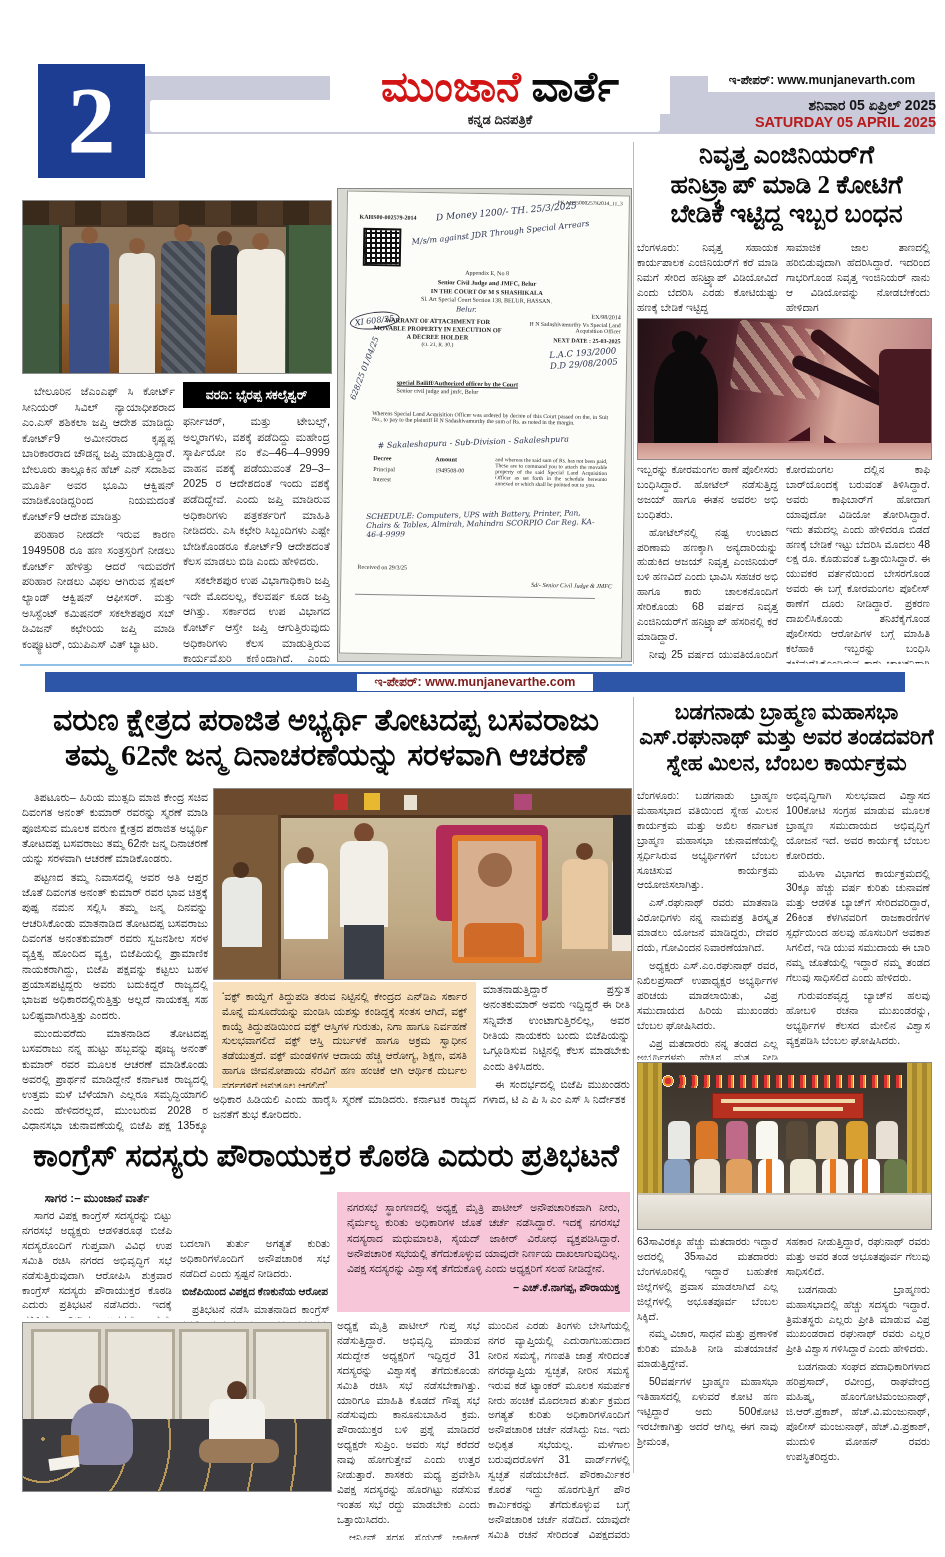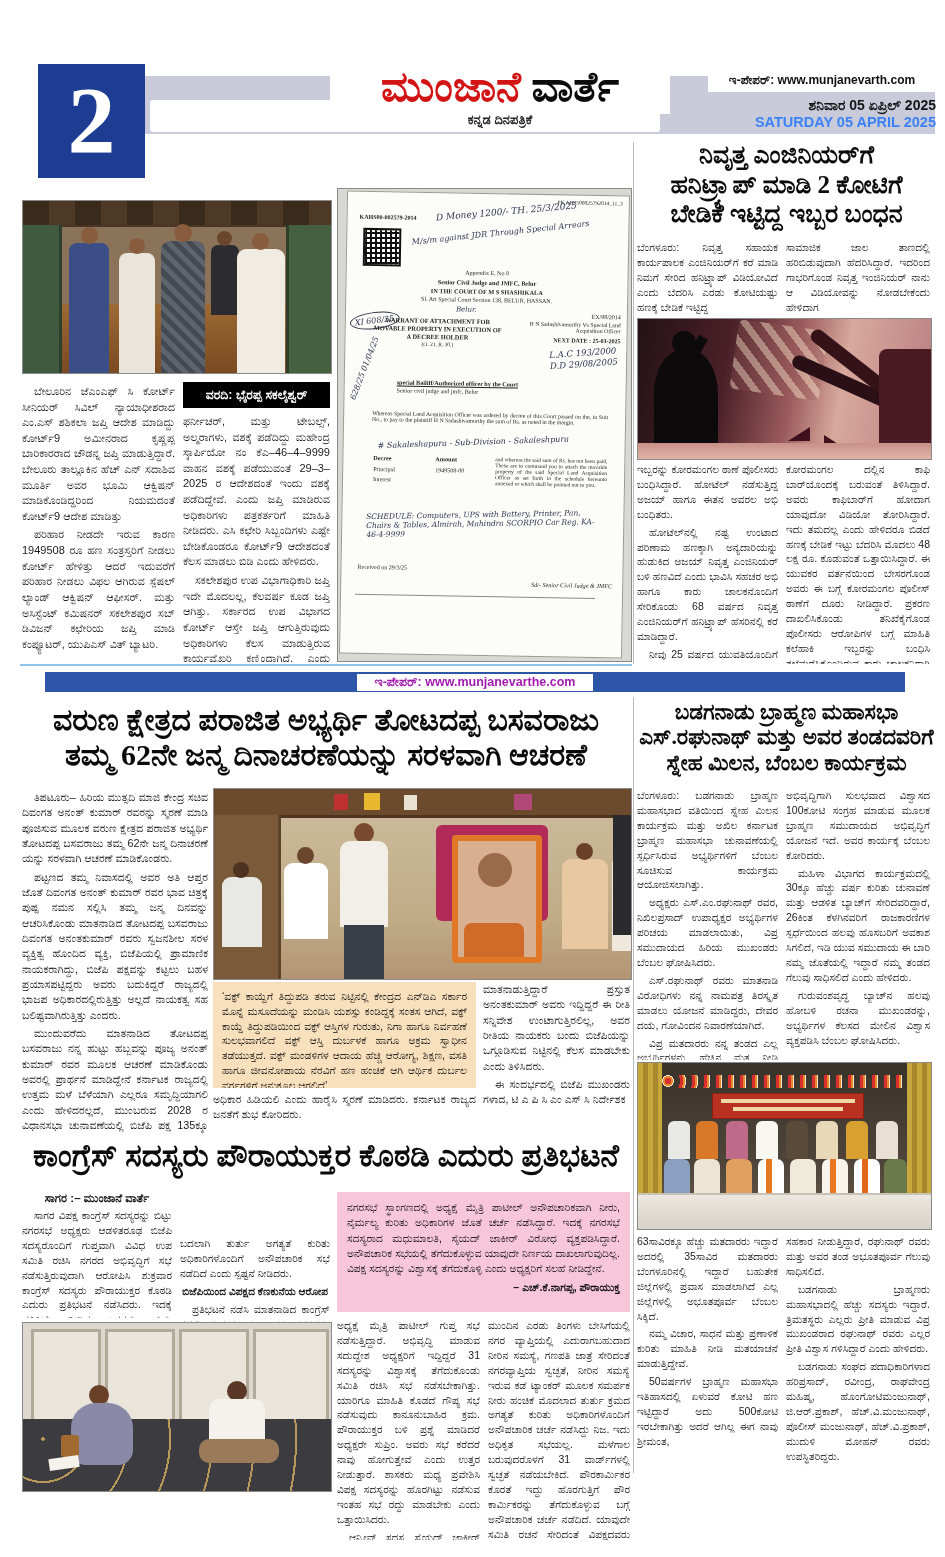--- a/index.html
+++ b/index.html
@@ -15,42 +15,42 @@
   .byline{background:#000;color:#fff;font-weight:700;font-size:12.5px;display:flex;align-items:center;justify-content:center;}
   .pinkbox{background:#f7c7d9;font-size:10.6px;line-height:1.45;text-align:justify;padding:8px 10px;overflow:hidden;}
   .tanbox{background:#f8e0bd;font-size:10.6px;line-height:1.4;text-align:justify;padding:7px 9px;overflow:hidden;}
   .attr{text-align:right;font-weight:700;text-indent:0;margin-top:3px;}
   .photo{overflow:hidden;border:1px solid #8a8a8a;}
   .fig{position:absolute;}
   .head{position:absolute;border-radius:50%;background:#8a5c3e;}
   .docline{position:absolute;color:#222;}
   .hand{font-style:italic;color:#2b3350;font-family:"DejaVu Serif",serif;}
   .banner{background:#2d56a8;display:flex;align-items:center;justify-content:center;}
-  .bannerbox{background:#fff;color:#a21caf;font-weight:700;font-size:12.5px;padding:1px 18px;white-space:nowrap;}
+  .bannerbox{background:#fff;color:#7f1d1d;font-weight:700;font-size:12.5px;padding:1px 18px;white-space:nowrap;}
   .subhead{font-weight:700;text-align:center;text-indent:0 !important;}
 </style>
 </head>
 <body>
 
 <div class="page">
 
   <div class="abs" style="left:38px;top:76px;width:897px;height:58px;background:#c9cada;"></div>
   <div class="abs" style="left:150px;top:100px;width:510px;height:32px;background:#ffffff;border-radius:3px;"></div>
   <div class="abs" style="left:330px;top:64px;width:340px;height:50px;background:#ffffff;"></div>
   <div class="abs" style="left:38px;top:64px;width:107px;height:114px;background:#1d3d93;display:flex;align-items:center;justify-content:center;">
     <span style="color:#fff;font-size:96px;font-weight:800;font-family:'Liberation Serif',serif;line-height:1;">2</span>
   </div>
   <div class="abs" style="left:300px;top:112px;width:400px;text-align:center;font-size:13px;font-weight:700;color:#222;">ಕನ್ನಡ ದಿನಪತ್ರಿಕೆ</div>
   <div class="abs" style="left:300px;top:66px;width:400px;text-align:center;font-size:42px;font-weight:800;font-family:'Liberation Serif',serif;line-height:1;">
     <span style="color:#d31414;">ಮುಂಜಾನೆ</span>
     <span style="color:#0b0b0b;">ವಾರ್ತೆ</span>
   </div>
   <div class="abs" style="left:708px;top:68px;width:228px;height:24px;background:#fff;display:flex;align-items:center;justify-content:center;font-size:12px;font-weight:700;color:#111;">ಇ-ಪೇಪರ್: www.munjanevarth.com</div>
   <div class="abs" style="left:708px;top:97px;width:228px;text-align:right;font-size:14px;font-weight:700;color:#151515;padding-right:2px;">ಶನಿವಾರ 05 ಏಪ್ರಿಲ್ 2025</div>
-  <div class="abs" style="left:708px;top:114px;width:228px;text-align:right;font-size:14.5px;font-weight:700;color:#3b82f6;padding-right:2px;">SATURDAY 05 APRIL 2025</div>
+  <div class="abs" style="left:708px;top:114px;width:228px;text-align:right;font-size:14.5px;font-weight:700;color:#b91c1c;padding-right:2px;">SATURDAY 05 APRIL 2025</div>
 
 
   <div class="abs photo" style="left:22px;top:200px;width:308px;height:172px;background:linear-gradient(#4a3426 0 26px,#8a7358 26px 60%,#9c6a35 60%,#7a4a22);">
     <div class="fig" style="left:0;top:0;width:36px;height:172px;background:#3f5a3f;border-right:3px solid #2c402c;"></div>
     <div class="fig" style="right:0;top:0;width:42px;height:172px;background:#44603f;border-left:3px solid #2c402c;"></div>
     <div class="fig" style="left:0;top:0;width:100%;height:24px;background:repeating-linear-gradient(90deg,#3a2a1c 0 26px,#4e3826 26px 52px);"></div>
     <div class="fig" style="left:46px;top:42px;width:40px;height:130px;background:#3b4f86;border-radius:8px 8px 0 0;">
         <span class="head" style="left:12px;top:-16px;width:17px;height:17px;"></span>
       </div>
     <div class="fig" style="left:96px;top:52px;width:36px;height:120px;background:#e9e5da;border-radius:8px 8px 0 0;">
@@ -210,22 +210,22 @@
   </div>
 
   <div class="abs vr" style="left:633px;top:697px;height:776px;"></div>
   <div class="abs hl" style="left:638px;top:700px;width:297px;font-size:21.5px;">
     <div>ಬಡಗನಾಡು ಬ್ರಾಹ್ಮಣ ಮಹಾಸಭಾ</div>
     <div>ಎಸ್.ರಘುನಾಥ್ ಮತ್ತು ಅವರ ತಂಡದವರಿಗೆ</div>
     <div>ಸ್ನೇಹ ಮಿಲನ, ಬೆಂಬಲ ಕಾರ್ಯಕ್ರಮ</div>
   </div>
   <div class="abs col smallcap" style="left:637px;top:788px;width:141px;height:272px;">
     <p class="noind">ಬೆಂಗಳೂರು: ಬಡಗನಾಡು ಬ್ರಾಹ್ಮಣ ಮಹಾಸಭಾದ ವತಿಯಿಂದ ಸ್ನೇಹ ಮಿಲನ ಕಾರ್ಯಕ್ರಮ ಮತ್ತು ಅಖಿಲ ಕರ್ನಾಟಕ ಬ್ರಾಹ್ಮಣ ಮಹಾಸಭಾ ಚುನಾವಣೆಯಲ್ಲಿ ಸ್ಪರ್ಧಿಸಿರುವ ಅಭ್ಯರ್ಥಿಗಳಿಗೆ ಬೆಂಬಲ ಸೂಚಿಸುವ ಕಾರ್ಯಕ್ರಮ ಆಯೋಜಿಸಲಾಗಿತ್ತು.</p>
+    <p>ಎಸ್.ರಘುನಾಥ್ ರವರು ಮಾತನಾಡಿ ವಿರೋಧಿಗಳು ನನ್ನ ನಾಮಪತ್ರ ತಿರಸ್ಕೃತ ಮಾಡಲು ಯೋಜನೆ ಮಾಡಿದ್ದರು, ದೇವರ ದಯೆ, ಗೋವಿಂದನ ನಿವಾರಣೆಯಾಗಿದೆ.</p>
     <p>ಅಧ್ಯಕ್ಷರು ಎಸ್.ಎಂ.ರಘುನಾಥ್ ರವರ, ನಿಖಿಲಪ್ರಸಾದ್ ಉಪಾಧ್ಯಕ್ಷರ ಅಭ್ಯರ್ಥಿಗಳ ಪರಿಚಯ ಮಾಡಲಾಯಿತು, ವಿಪ್ರ ಸಮುದಾಯದ ಹಿರಿಯ ಮುಖಂಡರು ಬೆಂಬಲ ಘೋಷಿಸಿದರು.</p>
-    <p>ಎಸ್.ರಘುನಾಥ್ ರವರು ಮಾತನಾಡಿ ವಿರೋಧಿಗಳು ನನ್ನ ನಾಮಪತ್ರ ತಿರಸ್ಕೃತ ಮಾಡಲು ಯೋಜನೆ ಮಾಡಿದ್ದರು, ದೇವರ ದಯೆ, ಗೋವಿಂದನ ನಿವಾರಣೆಯಾಗಿದೆ.</p>
     <p>ವಿಪ್ರ ಮತದಾರರು ನನ್ನ ತಂಡದ ಎಲ್ಲ ಅಭ್ಯರ್ಥಿಗಳನ್ನು ಹೆಚ್ಚಿನ ಮತ ನೀಡಿ ಗೆಲ್ಲಿಸಬೇಕು ಎಂದು ಮನವಿ ಮಾಡುತ್ತೇನೆ.</p>
   </div>
   <div class="abs col smallcap" style="left:786px;top:788px;width:144px;height:272px;">
     <p class="noind">ಅಭಿವೃದ್ಧಿಗಾಗಿ ಸುಲಭವಾದ ವಿಶ್ವಾಸದ 100ಕೋಟಿ ಸಂಗ್ರಹ ಮಾಡುವ ಮೂಲಕ ಬ್ರಾಹ್ಮಣ ಸಮುದಾಯದ ಅಭಿವೃದ್ಧಿಗೆ ಯೋಜನೆ ಇದೆ. ಅವರ ಕಾರ್ಯಕ್ಕೆ ಬೆಂಬಲ ಕೋರಿದರು.</p>
     <p>ಮಹಿಳಾ ವಿಭಾಗದ ಕಾರ್ಯಕ್ರಮದಲ್ಲಿ 30ಕ್ಕೂ ಹೆಚ್ಚು ವರ್ಷ ಕುರಿತು ಚುನಾವಣೆ ಮತ್ತು ಆಡಳಿತ ಬ್ಯಾಚ್‌ಗೆ ಸೇರಿದವರಿದ್ದಾರೆ, 26ಕಿಂತ ಕೆಳಗಿನವರಿಗೆ ರಾಜಕಾರಣಿಗಳ ಸ್ಪರ್ಧೆಯಿಂದ ಹಲವು ಹೊಸಬರಿಗೆ ಅವಕಾಶ ಸಿಗಲಿದೆ, ಇಡಿ ಯುವ ಸಮುದಾಯ ಈ ಬಾರಿ ನಮ್ಮ ಜೊತೆಯಲ್ಲಿ ಇದ್ದಾರೆ ನಮ್ಮ ತಂಡದ ಗೆಲುವು ಸಾಧಿಸಲಿದೆ ಎಂದು ಹೇಳಿದರು.</p>
     <p>ಗುರುವಂಶವೃದ್ಧ ಬ್ಯಾಚ್‌ನ ಹಲವು ಹೋಬಳಿ ರಚನಾ ಮುಖಂಡರನ್ನು, ಅಭ್ಯರ್ಥಿಗಳ ಕೆಲಸದ ಮೇಲಿನ ವಿಶ್ವಾಸ ವ್ಯಕ್ತಪಡಿಸಿ ಬೆಂಬಲ ಘೋಷಿಸಿದರು.</p>
   </div>
 
   <div class="abs photo" style="left:637px;top:1062px;width:293px;height:166px;background:linear-gradient(#3a332a,#4e443a 60%,#6a5c4a);">
     <div class="fig" style="left:0;top:0;width:24px;height:166px;background:repeating-linear-gradient(90deg,#c8a83a 0 5px,#a8882c 5px 10px);"></div>

